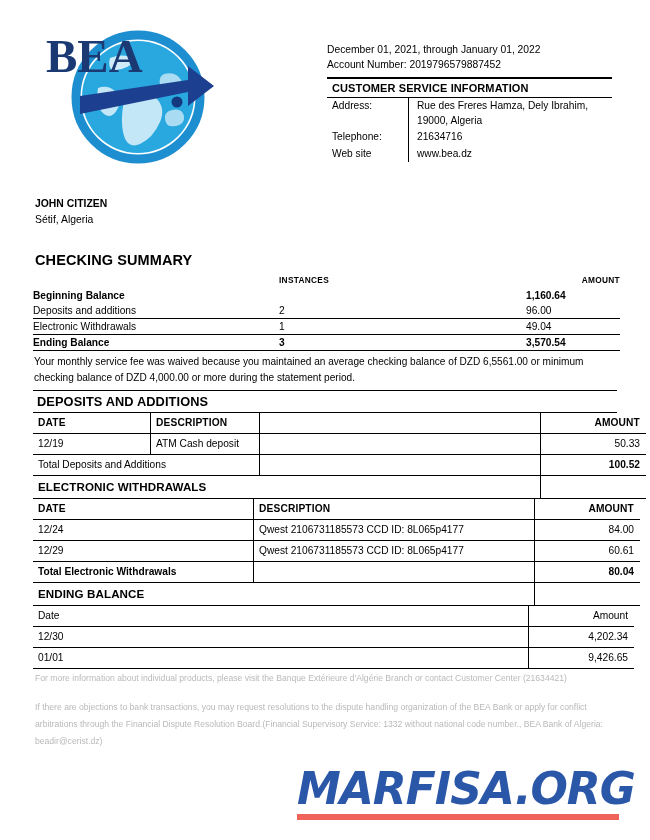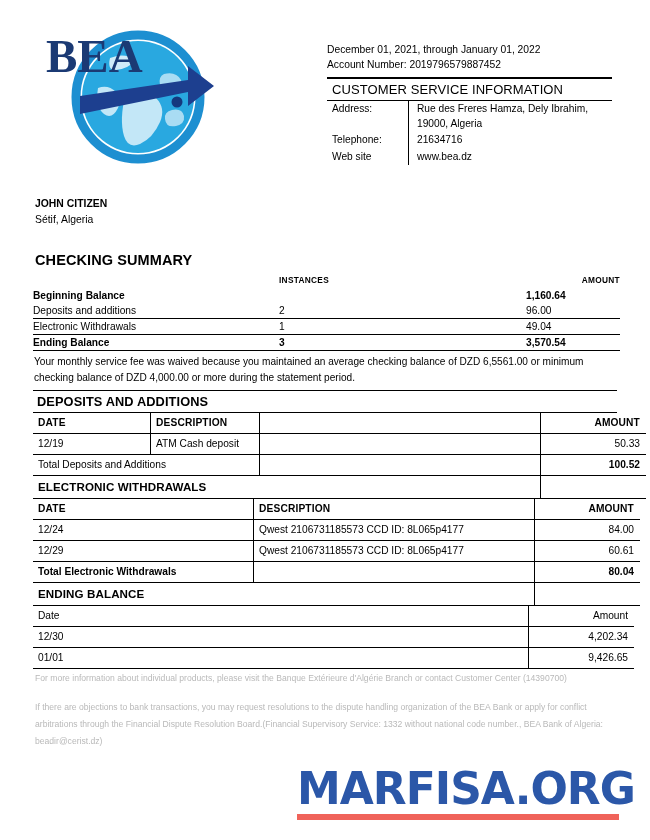--- a/index.html
+++ b/index.html
@@ -50,22 +50,22 @@
     color: #000;
     white-space: nowrap;
   }
 
   
   .csi-box {
     margin-top: 5px;
     border-top: 2px solid #000;
   }
   .csi-title {
-    font-size: 13px;
-    font-weight: normal;
+    font-size: 11px;
+    font-weight: bold;
     letter-spacing: .1px;
     padding: 3px 0 3px 5px;
     border-bottom: 1.6px solid #000;
   }
   .csi-table {
     width: 100%;
     border-collapse: collapse;
   }
   .csi-table td {
     font-size: 10.2px;
@@ -209,20 +209,21 @@
     color: #b9b9b9;
     margin: 0 0 12px 0;
   }
 
   
   .watermark {
     position: absolute;
     left: 297px;
     top: 766px;
     width: 330px;
+    font-style: italic;
   }
   .wm-text {
     font-size: 44px;
     font-weight: bold;
     letter-spacing: -1px;
     color: #2b57a8;
     line-height: 46px;
     font-family: "DejaVu Sans", sans-serif;
   }
   .wm-bar {
@@ -396,21 +397,21 @@
       <tr>
         <td class="e-date">01/01</td>
         <td class="e-amt vsep ta-right">9,426.65</td>
       </tr>
     </tbody>
       </table>
 
   </div>
 
   <div class="footer">
-    <p class="foot-p">For more information about individual products, please visit the Banque Extérieure d'Algérie Branch or contact Customer Center (14390700)</p>
+    <p class="foot-p">For more information about individual products, please visit the Banque Extérieure d'Algérie Branch or contact Customer Center (21634421)</p>
     <p class="foot-p">If there are objections to bank transactions, you may request resolutions to the dispute handling organization of the BEA Bank or apply for conflict arbitrations through the Financial Dispute Resolution Board.(Financial Supervisory Service: 1332 without national code number., BEA Bank of Algeria: beadir@cerist.dz)</p>
   </div>
 
   <div class="watermark">
     <div class="wm-text">MARFISA.ORG</div>
     <div class="wm-bar"></div>
   </div>
 
 </div>
 

